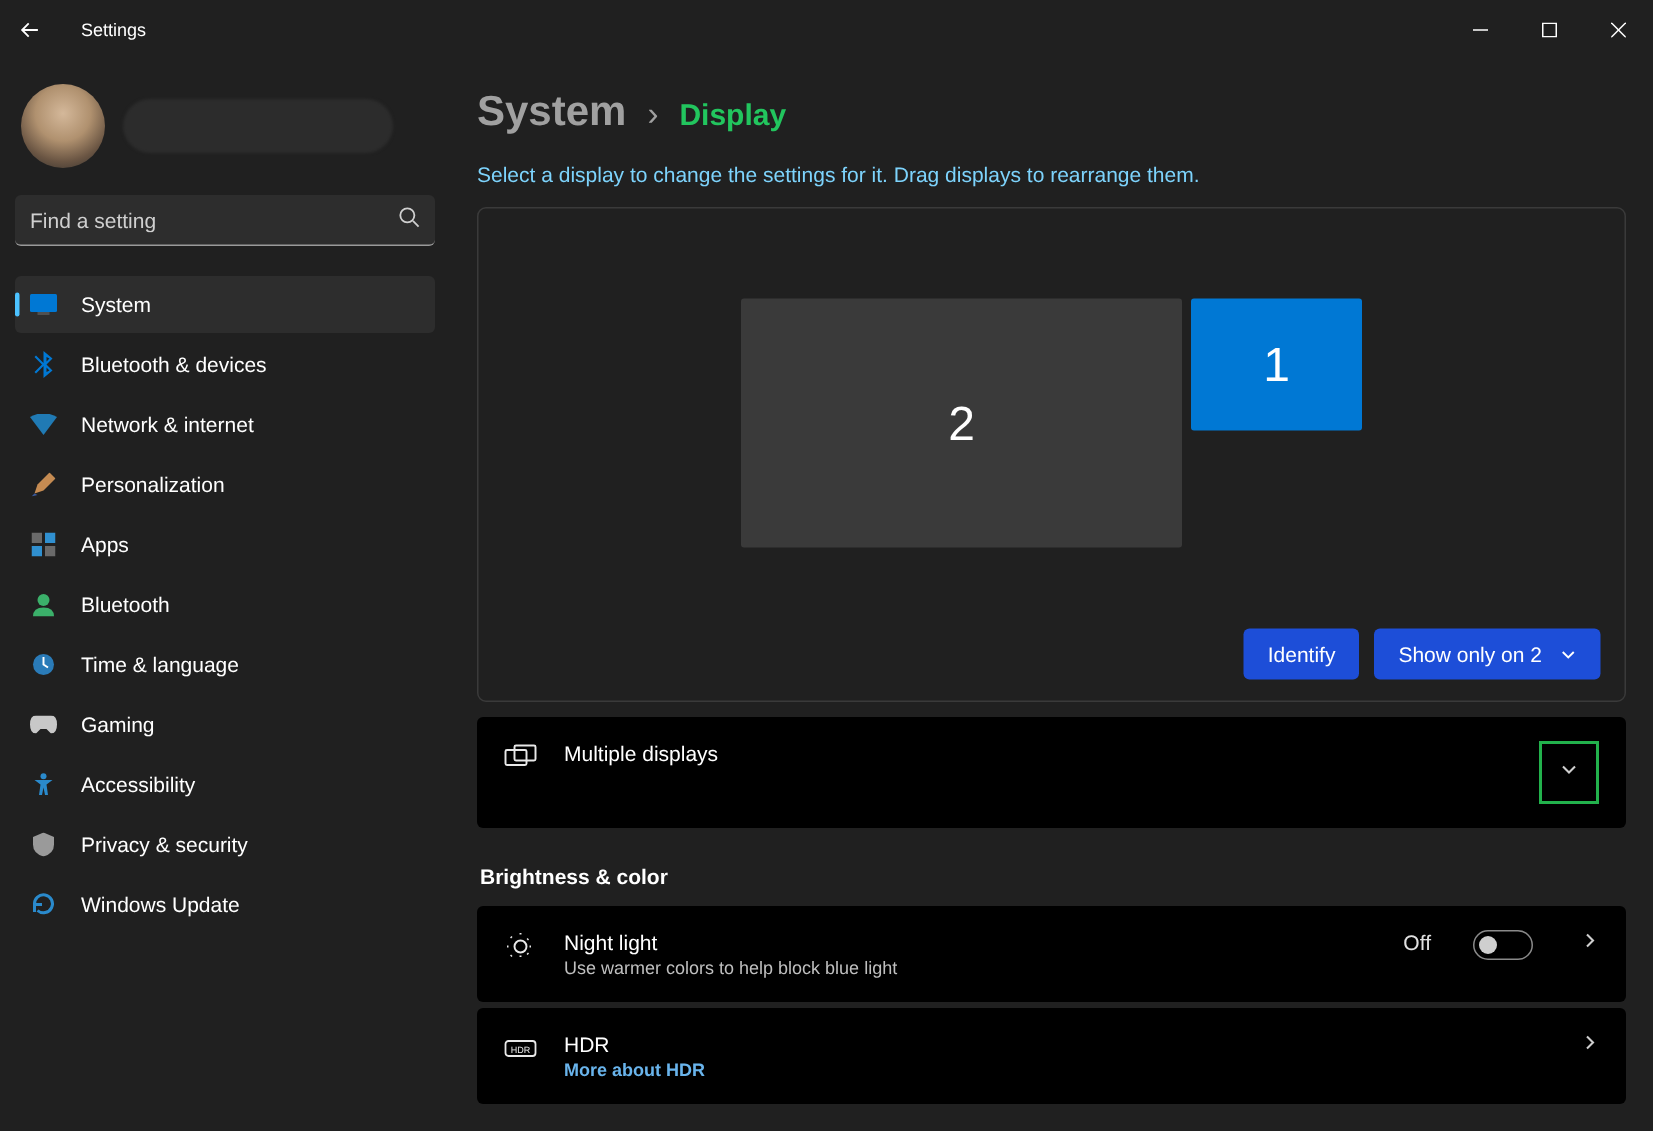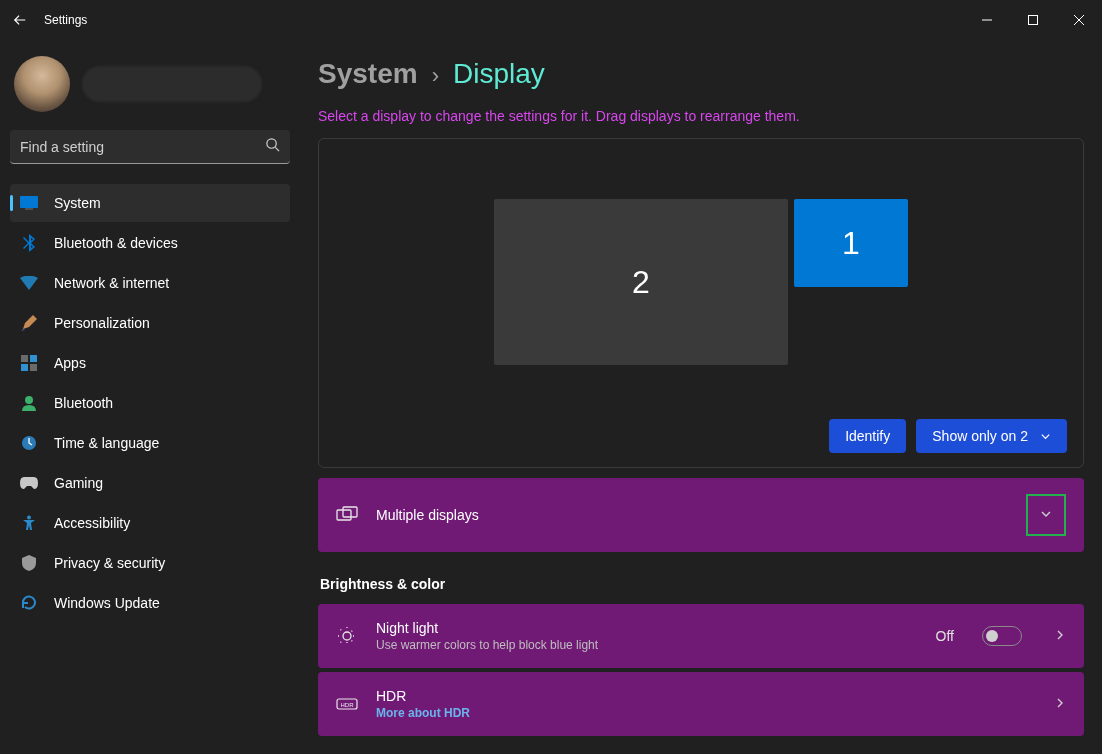--- a/index.html
+++ b/index.html
@@ -1,18 +1,18 @@
 <!DOCTYPE html>
 <html><head>
   <meta charset="utf-8">
   <style>
     * { margin: 0; padding: 0; box-sizing: border-box; }
     body { font-family: "Segoe UI", -apple-system, sans-serif; background: #202020; color: #ffffff; width: 1102px; height: 754px; overflow: hidden; }
     .titlebar { height: 40px; display: flex; align-items: center; justify-content: space-between; padding-left: 10px; }
-    .titlebar-left { display: flex; align-items: center; gap: 14px; }
+    .titlebar-left { display: flex; align-items: center; gap: 24px; }
     .back-btn { width: 20px; height: 20px; display: flex; align-items: center; justify-content: center; color: #ffffff; cursor: pointer; }
     .titlebar-title { font-size: 12px; }
     .window-controls { display: flex; }
     .window-btn { width: 46px; height: 40px; display: flex; align-items: center; justify-content: center; cursor: pointer; }
     .window-btn svg { width: 10px; height: 10px; }
     .app { display: flex; height: calc(754px - 40px); }
     .sidebar { width: 300px; padding: 10px 10px 0 10px; flex-shrink: 0; }
     .profile { display: flex; align-items: center; gap: 12px; padding: 6px 4px 18px 4px; }
     .avatar { width: 56px; height: 56px; border-radius: 50%; background: radial-gradient(circle at 50% 35%, #d4b89a 0%, #b0916f 40%, #6a5543 70%, #2a2a2a 100%); flex-shrink: 0; }
     .profile-blur { width: 180px; height: 36px; border-radius: 18px; background: #2c2c2c; filter: blur(1px); }
@@ -22,31 +22,31 @@
     .search-icon { color: #cfcfcf; }
     .nav-item { display: flex; align-items: center; gap: 16px; height: 38px; padding: 0 10px; border-radius: 4px; cursor: pointer; position: relative; margin-bottom: 2px; }
     .nav-item.active { background: #2d2d2d; }
     .nav-item.active::before { content: ""; position: absolute; left: 0; top: 11px; bottom: 11px; width: 3px; background: #4cc2ff; border-radius: 2px; }
     .nav-icon { width: 18px; height: 18px; display: flex; align-items: center; justify-content: center; flex-shrink: 0; }
     .nav-label { font-size: 14px; }
     .main { flex: 1; padding: 18px 18px 0 18px; overflow-y: auto; }
     .breadcrumb { display: flex; align-items: baseline; gap: 14px; margin-bottom: 18px; }
     .bc-parent { font-size: 28px; font-weight: 600; color: #a0a0a0; cursor: pointer; }
     .bc-sep { font-size: 22px; color: #a0a0a0; }
-    .bc-current { font-size: 28px; font-weight: 400; color: #5eead4; }
-    .subtitle { font-size: 14px; color: #d946ef; margin-bottom: 14px; }
+    .bc-current { font-size: 20px; font-weight: 700; color: #22c55e; }
+    .subtitle { font-size: 14px; color: #7dd3fc; margin-bottom: 14px; }
     .arrange-panel { border: 1px solid #3a3a3a; border-radius: 6px; padding: 16px 16px 14px 16px; margin-bottom: 10px; }
     .arrange-area { height: 254px; display: flex; align-items: center; justify-content: center; gap: 6px; }
     .monitor { display: flex; align-items: center; justify-content: center; font-size: 32px; color: #ffffff; cursor: pointer; border-radius: 2px; }
     .monitor.m2 { width: 294px; height: 166px; background: #3a3a3a; }
     .monitor.m1 { width: 114px; height: 88px; background: #0078d4; margin-bottom: 78px; }
     .arrange-actions { display: flex; justify-content: flex-end; gap: 10px; margin-top: 10px; }
     .btn { background: #1d4ed8; border: none; color: #ffffff; font-size: 14px; height: 34px; padding: 0 16px; border-radius: 4px; cursor: pointer; }
     .btn-drop { display: flex; align-items: center; gap: 12px; text-align: right; }
-    .setting-row { display: flex; align-items: center; gap: 18px; background: #701a75; border-radius: 4px; padding: 16px 18px; margin-bottom: 4px; cursor: pointer; }
+    .setting-row { display: flex; align-items: flex-start; gap: 18px; background: #000000; border-radius: 4px; padding: 16px 18px; margin-bottom: 4px; cursor: pointer; }
     .setting-icon { width: 22px; height: 22px; display: flex; align-items: center; justify-content: center; color: #e8e8e8; flex-shrink: 0; }
     .setting-text { flex: 1; }
     .setting-title { font-size: 14px; }
     .setting-sub { font-size: 12px; color: #bfbfbf; margin-top: 2px; }
     .setting-sub.link { color: #69b4ec; cursor: pointer; font-weight: bold; }
     .setting-value { font-size: 14px; color: #e0e0e0; }
     .toggle { width: 40px; height: 20px; border: 1px solid #8a8a8a; border-radius: 10px; position: relative; margin-left: 10px; }
     .toggle::after { content: ""; position: absolute; left: 3px; top: 3px; width: 12px; height: 12px; background: #cfcfcf; border-radius: 50%; }
     .chev { color: #cfcfcf; margin-left: 14px; }
     .chev-box { border: 2px solid #22b14c; padding: 10px 12px; margin-left: 14px; }

